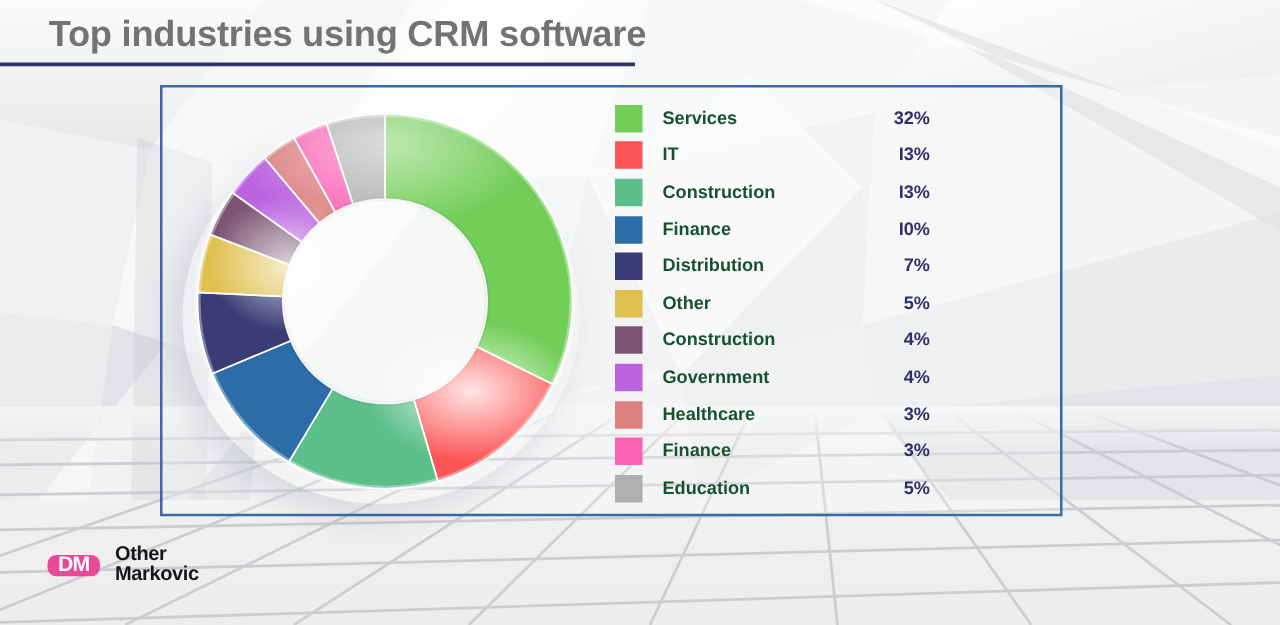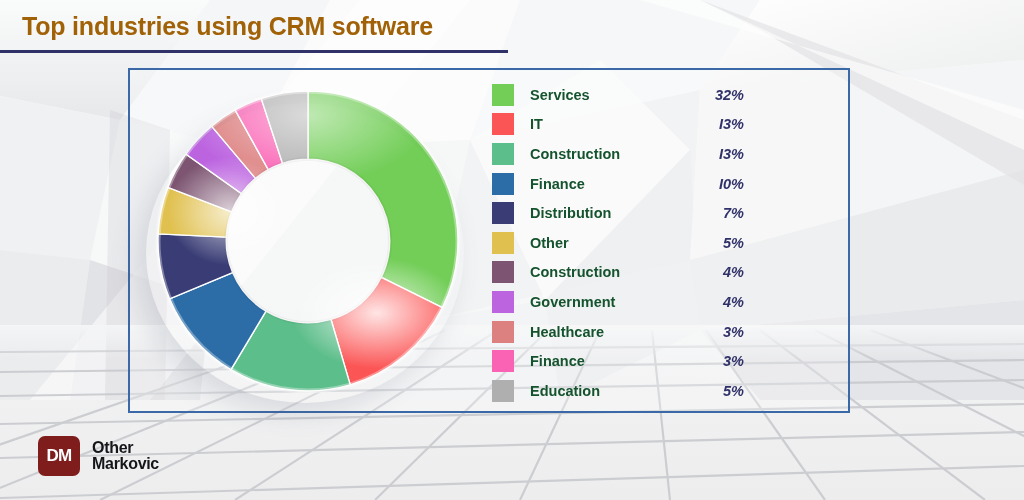--- a/index.html
+++ b/index.html
@@ -15,22 +15,22 @@
   
   .bg-layer { position:absolute; inset:0; }
   .bg-base {
     background:
       linear-gradient(180deg,#fbfbfc 0%,#f4f5f6 55%,#ededee 100%);
   }
 
   
   #title-wrap { position:absolute; left:0; top:12px; width:520px; height:42px; }
   #page-title {
-    position:absolute; left:22px; top:0px;
-    font-size:25px; font-weight:bold; color:#a16207;
+    position:absolute; left:39px; top:0px;
+    font-size:29px; font-weight:bold; color:#737373;
     letter-spacing:-0.2px; white-space:nowrap;
   }
   #title-rule {
     position:absolute; left:0; top:38px; width:508px; height:3px;
     background:#2f3168;
   }
 
   
   #chart-frame {
     position:absolute; left:128px; top:68px; width:722px; height:345px;
@@ -69,27 +69,27 @@
   .legend-swatch {
     width:22px; height:22px; flex:0 0 22px;
   }
   .legend-label {
     margin-left:16px; font-size:14.5px; font-weight:bold;
     color:#14532d; white-space:nowrap;
   }
   .legend-value {
     position:absolute; right:0; top:50%; transform:translateY(-50%);
     font-size:14.5px; font-weight:bold; color:#2f3168;
-    text-align:right; min-width:44px;font-style:italic;
+    text-align:right; min-width:44px;
   }
 
   
   #logo { position:absolute; left:38px; top:436px; display:flex; align-items:center; }
   #logo-mark {
-    width:42px; height:40px; border-radius:7px; background:#7f1d1d;
+    width:42px; height:17px; border-radius:7px; background:#ec4899;
     display:flex; align-items:center; justify-content:center;
     color:#ffffff; font-size:17px; font-weight:bold; letter-spacing:-0.6px;
   }
   #logo-text {
     margin-left:12px; font-size:16px; font-weight:bold; color:#14161a;
     line-height:1.02; letter-spacing:-0.3px;
   }
   #logo-text div { display:block; }
 </style>
 </head>

